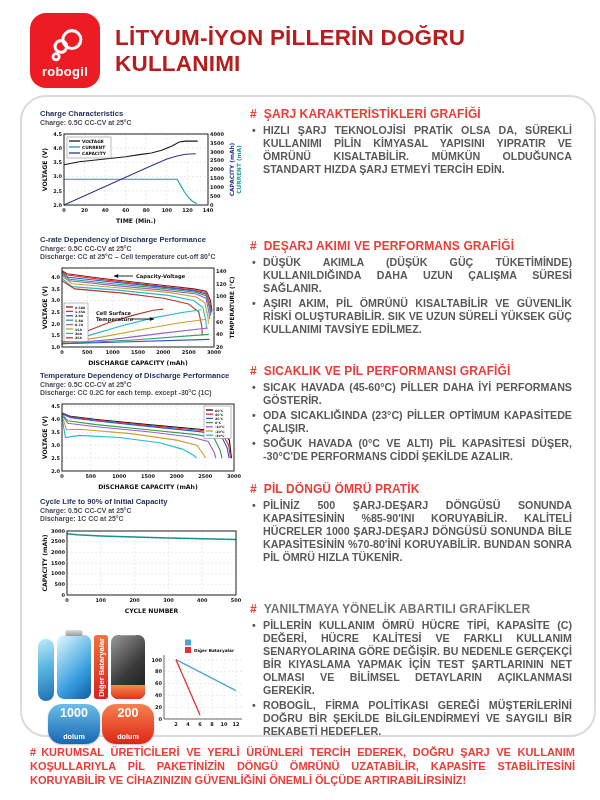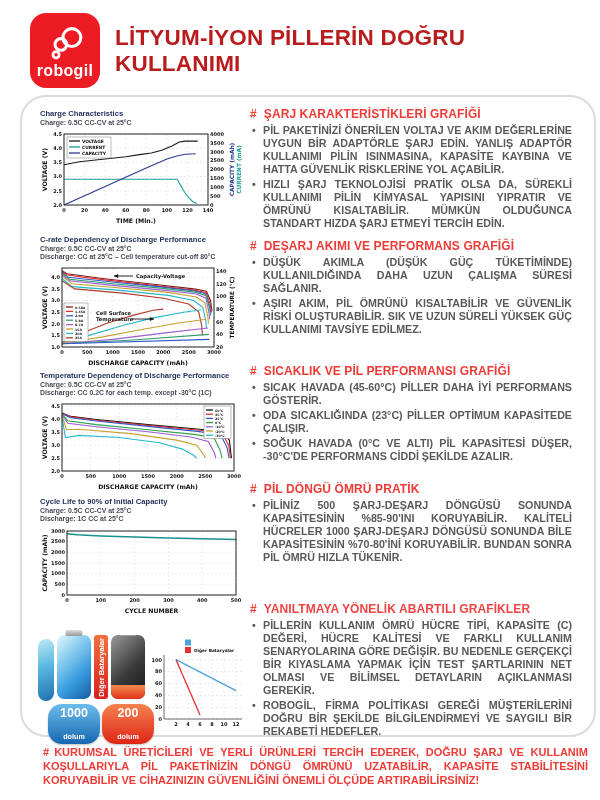--- a/index.html
+++ b/index.html
@@ -3,41 +3,41 @@
 <meta charset="utf-8">
 <style>
   html,body{margin:0;padding:0;background:#fff;}
   body{font-family:"Liberation Sans",sans-serif;}
   .page{position:relative;width:600px;height:800px;background:#fff;overflow:hidden;}
 
   
   .hdr{position:absolute;left:30px;top:13px;display:flex;gap:15px;align-items:center;}
   .logo{width:70px;height:75px;background:#ED1C24;border-radius:16px;display:flex;flex-direction:column;align-items:center;justify-content:center;flex:0 0 auto;}
   .logo svg{width:44px;height:40px;display:block;}
-  .logo-text{color:#fff;font-weight:bold;font-size:16px;letter-spacing:.3px;margin-top:1px;}
+  .logo-text{color:#fff;font-weight:bold;font-size:13px;letter-spacing:.3px;margin-top:1px;}
   .title{color:#b91c1c;font-size:22.5px;line-height:1.12;font-weight:800;max-width:445px;margin:0;text-transform:uppercase;letter-spacing:.2px;}
 
   
   .card{position:absolute;left:20px;top:95px;width:576px;height:642px;border:2px solid #DBDBDB;border-radius:26px;background:#fff;box-sizing:border-box;}
 
   
   .chart-block{position:absolute;left:18px;width:208px;}
   .cb1{top:12px}.cb2{top:138px}.cb3{top:274px}.cb4{top:400px}
   .c-title{font-size:7.6px;font-weight:bold;color:#23305A;}
   .c-sub{font-size:6.9px;font-weight:600;color:#4A4A55;margin-top:1px;}
   .chart-block svg{margin-top:3px;display:block;}
   svg{font-family:"DejaVu Sans",sans-serif;}
 
   
   .txt{position:absolute;left:228px;width:322px;}
   .s1{top:10px}.s2{top:142px}.s3{top:267px}.s4{top:385px}.s5{top:505px}
   .txt h2{margin:0 0 3px;font-size:12px;font-weight:800;display:flex;gap:7px;letter-spacing:.1px;}
   .hash{color:#EF3B36;font-weight:800;}
   .st-red{color:#EF3B36;}
-  .st-blue{color:#ef4444;}
+  .st-blue{color:#737373;}
   .txt ul{margin:0;padding:0;list-style:none;}
   .txt li{position:relative;padding-left:13px;font-size:10.7px;font-weight:bold;color:#58595B;line-height:1.21;text-align:justify;margin-bottom:2px;}
   .txt li::before{content:"\2022";position:absolute;left:2px;top:0;}
 
   
   .bat-row{position:absolute;left:16px;top:532px;width:212px;display:flex;align-items:flex-start;gap:3px;}
   .slim{width:16px;height:62px;border-radius:9px;background:linear-gradient(160deg,#bfeaf6,#59b7e2 45%,#1e6fae);margin-top:10px;flex:0 0 auto;}
   .bat-col{display:flex;flex-direction:column;align-items:center;gap:5px;width:34px;flex:0 0 auto;}
   .bat{position:relative;width:34px;height:64px;border-radius:7px;margin-top:6px;}
   .bat::before{content:"";position:absolute;top:-5px;left:50%;transform:translateX(-50%);width:17px;height:6px;border-radius:2px;background:linear-gradient(#ddd,#999);}
@@ -47,21 +47,21 @@
   .vbar{width:14px;height:64px;margin-top:6px;border-radius:3px;background:linear-gradient(#f3703f,#d9201f);display:flex;align-items:center;justify-content:center;flex:0 0 auto;}
   .vbar span{writing-mode:vertical-rl;transform:rotate(180deg);color:#fff;font-weight:800;font-size:7.6px;white-space:nowrap;}
   .pill{width:52px;margin:0 -9px;padding:3px 0 4px;border-radius:14px;text-align:center;color:#fff;font-weight:800;line-height:1;box-shadow:0 1px 2px rgba(0,0,0,.25);}
   .pill .big{font-size:12.5px;display:block;}
   .pill small{font-size:7.2px;font-weight:700;display:block;margin-top:13px;}
   .pill-blue{background:linear-gradient(#6cbceb,#1767b2);}
   .pill-red{background:linear-gradient(#f6824e,#de2517);}
   .bat-row svg{margin-top:4px;margin-left:2px;flex:0 0 auto;}
 
   
-  .foot{position:absolute;left:43px;top:746px;width:545px;font-size:11px;font-weight:800;color:#EF3B36;text-align:justify;line-height:1.25;}
+  .foot{position:absolute;left:30px;top:746px;width:545px;font-size:11px;font-weight:800;color:#EF3B36;text-align:justify;line-height:1.25;}
   .foot .hash{margin-right:5px;}
 </style>
 </head>
 <body>
 
 <div class="page">
 
   <header class="hdr">
     <div class="logo">
       <svg viewBox="0 0 64 58">
@@ -373,21 +373,20 @@
           <text x="44" y="19" font-size="4.3" font-weight="bold" fill="#111">Diğer Bataryalar</text>
         </svg>
     </div>
 
     <section class="txt s1">
       <h2>
           <span class="hash">#</span>
           <span class="st-red">ŞARJ KARAKTERİSTİKLERİ GRAFİĞİ</span>
         </h2>
       <ul>
-          <li>PİL PAKETİNİZİ ÖNERİLEN VOLTAJ VE AKIM DEĞERLERİNE UYGUN BİR ADAPTÖRLE ŞARJ EDİN. YANLIŞ ADAPTÖR KULLANIMI PİLİN ISINMASINA, KAPASİTE KAYBINA VE HATTA GÜVENLİK RİSKLERİNE YOL AÇABİLİR.</li>
           <li>HIZLI ŞARJ TEKNOLOJİSİ PRATİK OLSA DA, SÜREKLİ KULLANIMI PİLİN KİMYASAL YAPISINI YIPRATIR VE ÖMRÜNÜ KISALTABİLİR. MÜMKÜN OLDUĞUNCA STANDART HIZDA ŞARJ ETMEYİ TERCİH EDİN.</li>
         </ul>
     </section>
 
     <section class="txt s2">
       <h2>
           <span class="hash">#</span>
           <span class="st-red">DEŞARJ AKIMI VE PERFORMANS GRAFİĞİ</span>
         </h2>
       <ul>

